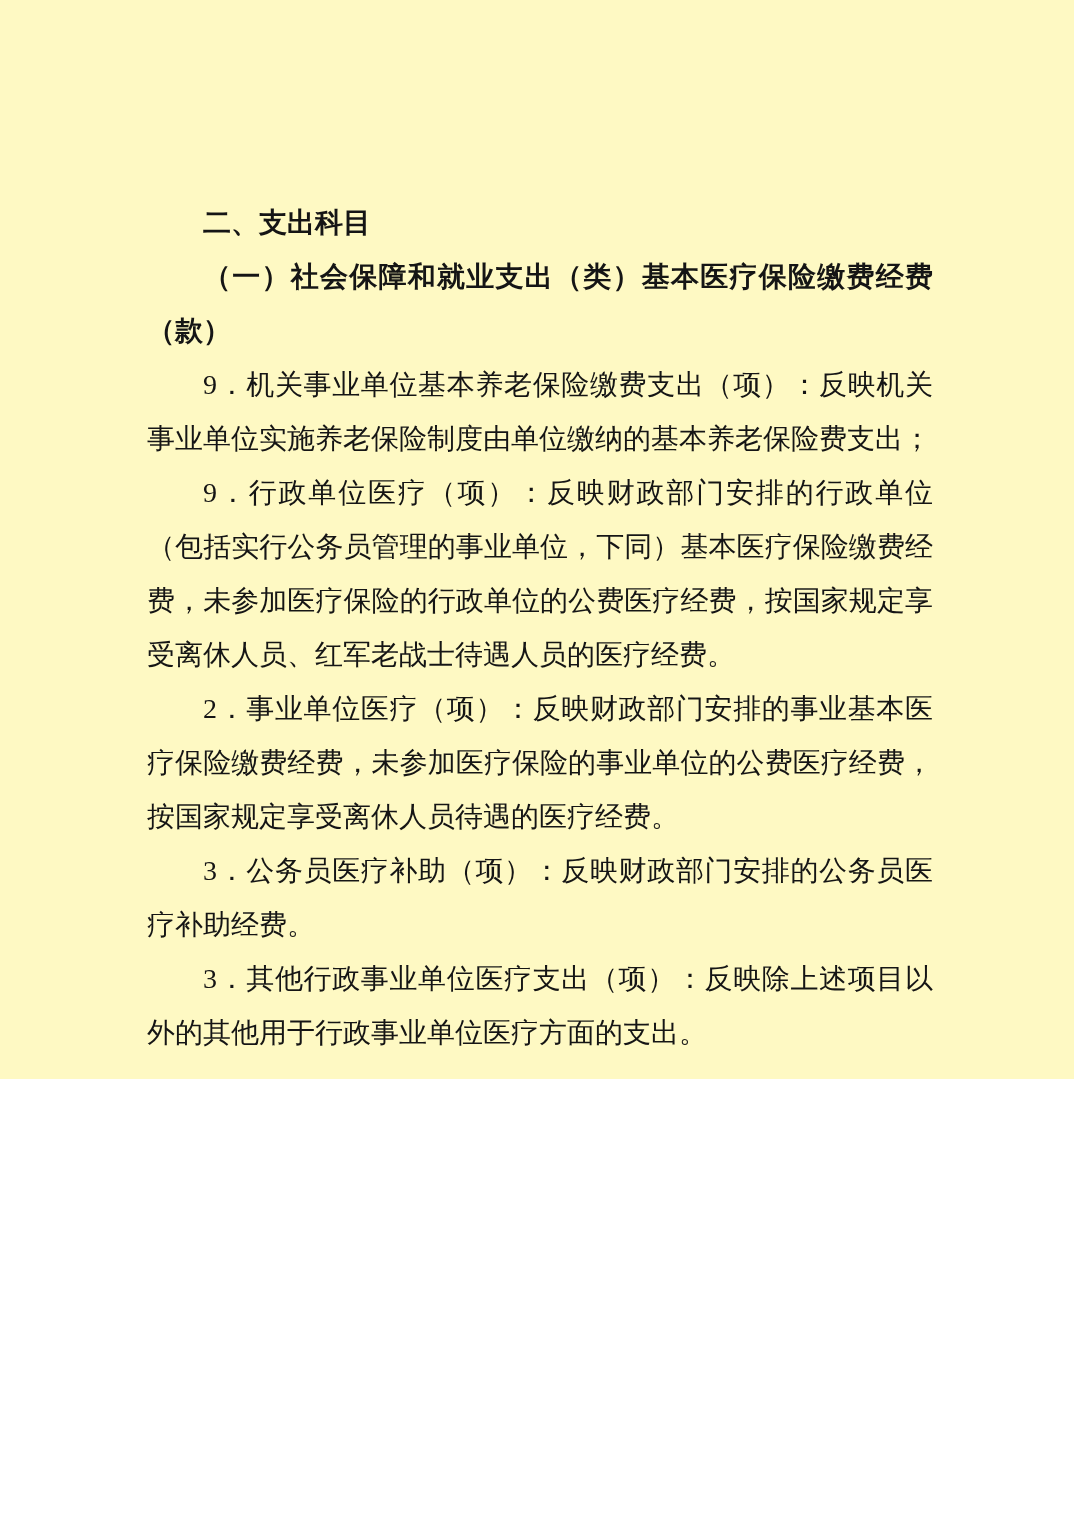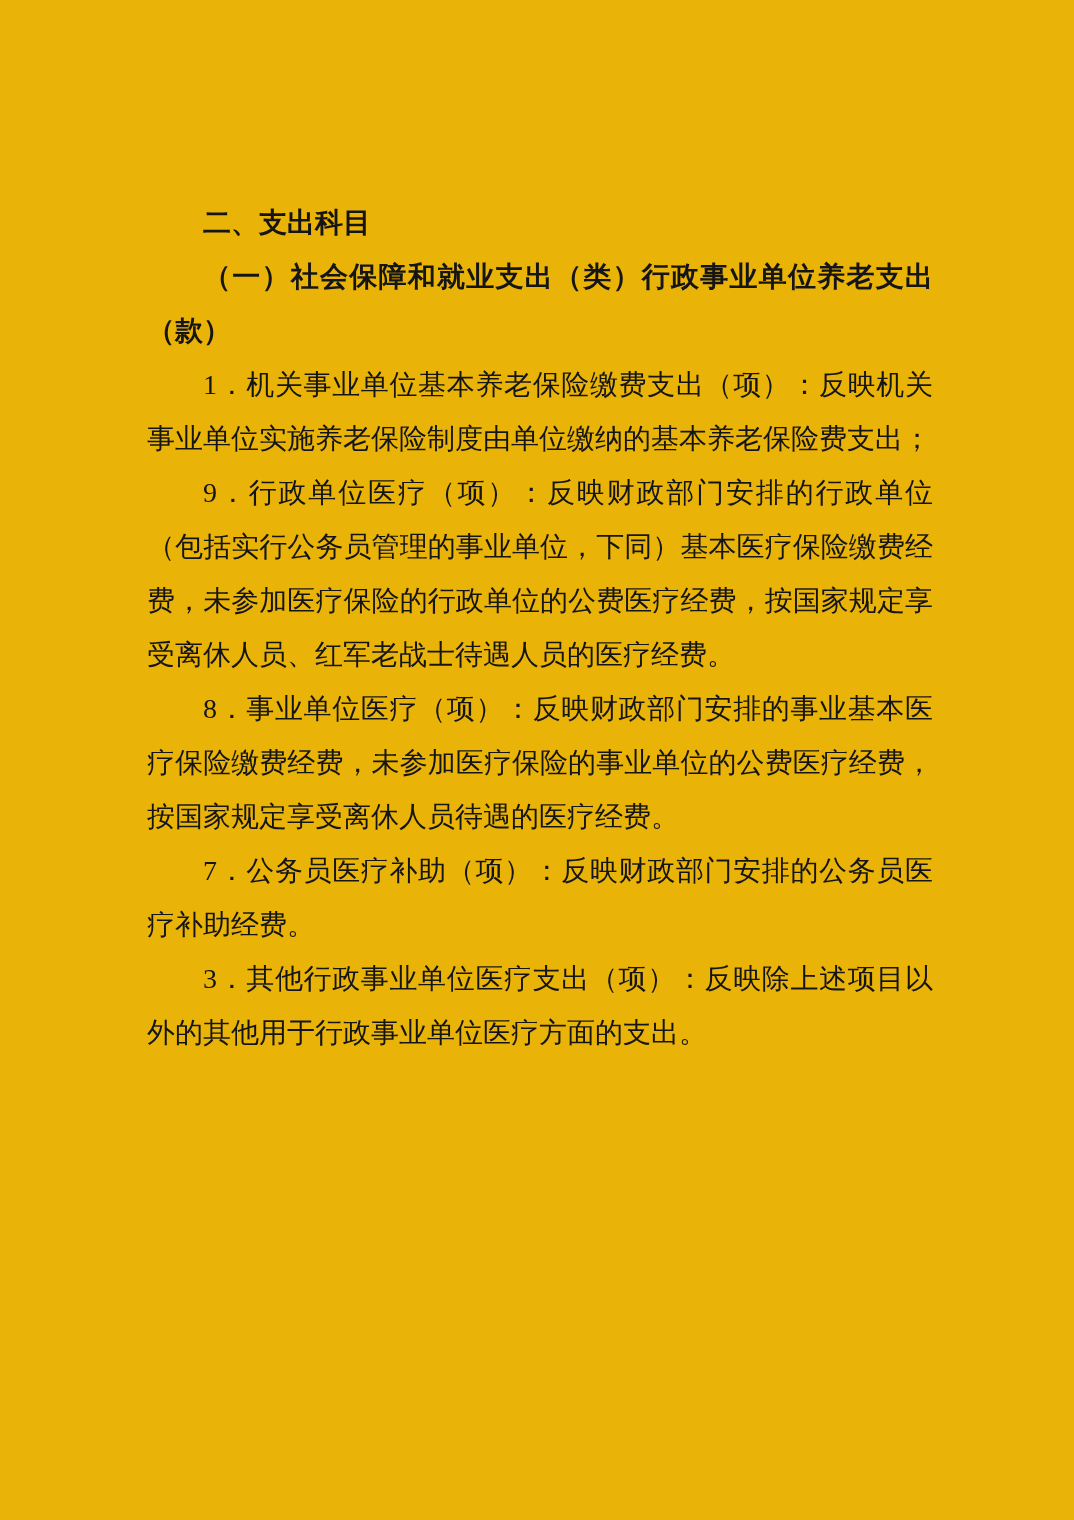--- a/index.html
+++ b/index.html
@@ -3,22 +3,22 @@
 <meta charset="utf-8">
 <style>
   html, body {
     margin: 0;
     padding: 0;
     background: #ffffff;
   }
   .page {
     position: relative;
     width: 1074px;
-    height: 1520px;
-    background: #eab308;
+    height: 1079px;
+    background: #fef9c3;
     overflow: hidden;
   }
   .text-block {
     position: absolute;
     left: 147px;
     top: 196px;
     width: 786px;
     font-family: "Liberation Serif", "DejaVu Serif", serif;
     font-size: 28px;
     line-height: 54px;
@@ -35,20 +35,20 @@
   .heading {
     font-weight: bold;
   }
 </style>
 </head>
 <body>
 
 <div class="page">
   <div class="text-block">
     <p class="para heading">二、支出科目</p>
-    <p class="para heading">（一）社会保障和就业支出（类）行政事业单位养老支出（款）</p>
-    <p class="para">1．机关事业单位基本养老保险缴费支出（项）：反映机关事业单位实施养老保险制度由单位缴纳的基本养老保险费支出；</p>
+    <p class="para heading">（一）社会保障和就业支出（类）基本医疗保险缴费经费（款）</p>
+    <p class="para">9．机关事业单位基本养老保险缴费支出（项）：反映机关事业单位实施养老保险制度由单位缴纳的基本养老保险费支出；</p>
     <p class="para">9．行政单位医疗（项）：反映财政部门安排的行政单位（包括实行公务员管理的事业单位，下同）基本医疗保险缴费经费，未参加医疗保险的行政单位的公费医疗经费，按国家规定享受离休人员、红军老战士待遇人员的医疗经费。</p>
-    <p class="para">8．事业单位医疗（项）：反映财政部门安排的事业基本医疗保险缴费经费，未参加医疗保险的事业单位的公费医疗经费，按国家规定享受离休人员待遇的医疗经费。</p>
-    <p class="para">7．公务员医疗补助（项）：反映财政部门安排的公务员医疗补助经费。</p>
+    <p class="para">2．事业单位医疗（项）：反映财政部门安排的事业基本医疗保险缴费经费，未参加医疗保险的事业单位的公费医疗经费，按国家规定享受离休人员待遇的医疗经费。</p>
+    <p class="para">3．公务员医疗补助（项）：反映财政部门安排的公务员医疗补助经费。</p>
     <p class="para">3．其他行政事业单位医疗支出（项）：反映除上述项目以外的其他用于行政事业单位医疗方面的支出。</p>
   </div>
 </div>
 
 </body></html>

